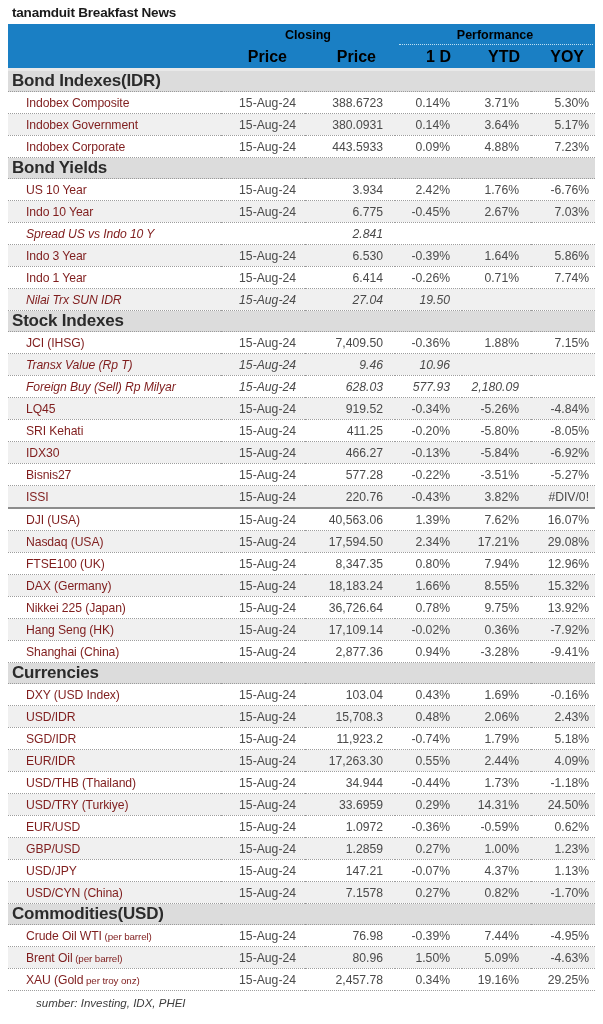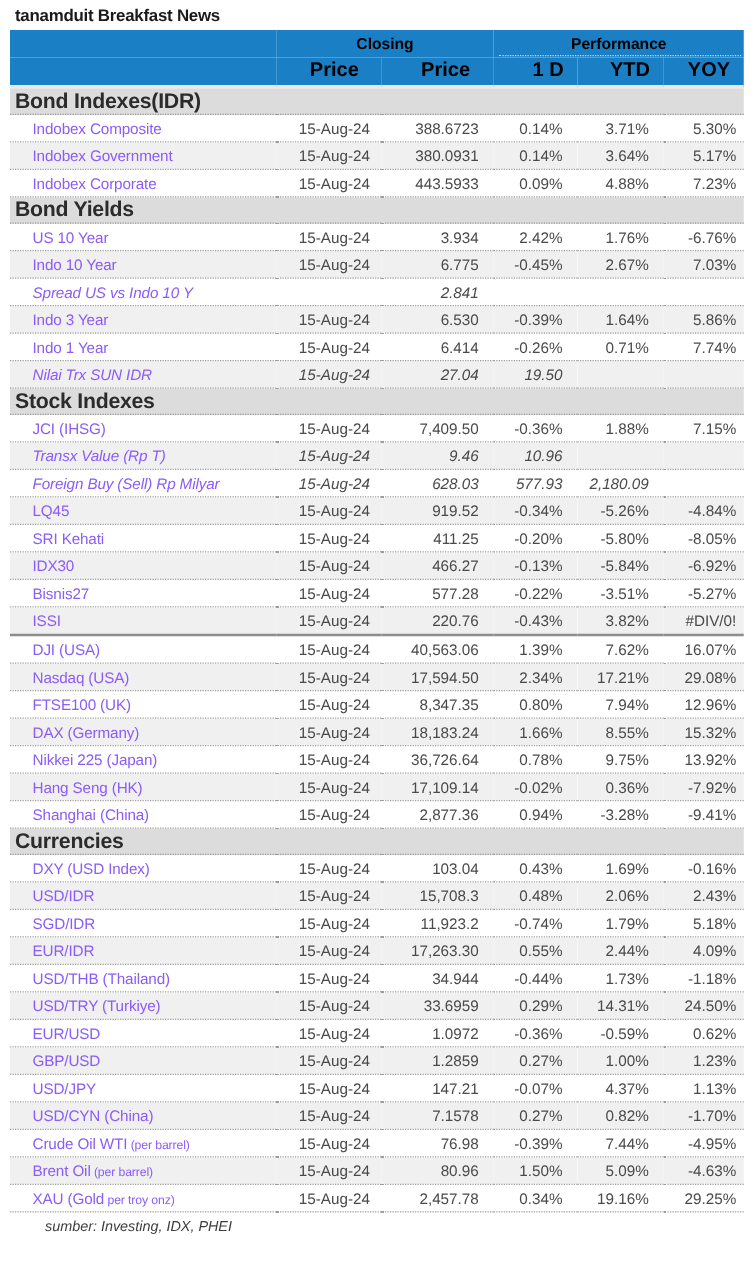--- a/index.html
+++ b/index.html
@@ -88,21 +88,21 @@
   tr.data td {
     height: 21px;
     padding: 0;
     border-bottom: 1px dotted #9d9d9d;
     white-space: nowrap;
     overflow: hidden;
   }
   tr.data.alt td { background: #f0f0f0; }
   tr.data td.label {
     padding-left: 18px;
-    color: #8b5cf6;
+    color: #7f1d1d;
     letter-spacing: -0.1px;
   }
   tr.data td.date {
     text-align: right;
     padding-right: 9px;
     color: #4a4a4a;
     margin-top: 24px;
   }
   tr.data td.price {
     text-align: right;
@@ -445,20 +445,23 @@
           <td class="num yoy">1.13%</td>
         </tr>
         <tr class="data alt">
           <td class="label"><span>USD/CYN (China)</span></td>
           <td class="date">15-Aug-24</td>
           <td class="price">7.1578</td>
           <td class="num">0.27%</td>
           <td class="num">0.82%</td>
           <td class="num yoy">-1.70%</td>
         </tr>
+        <tr class="section">
+          <td colspan="6">Commodities(USD)</td>
+        </tr>
         <tr class="data">
           <td class="label"><span>Crude Oil WTI</span><span class="small-note"> (per barrel)</span></td>
           <td class="date">15-Aug-24</td>
           <td class="price">76.98</td>
           <td class="num">-0.39%</td>
           <td class="num">7.44%</td>
           <td class="num yoy">-4.95%</td>
         </tr>
         <tr class="data alt">
           <td class="label"><span>Brent Oil</span><span class="small-note"> (per barrel)</span></td>

